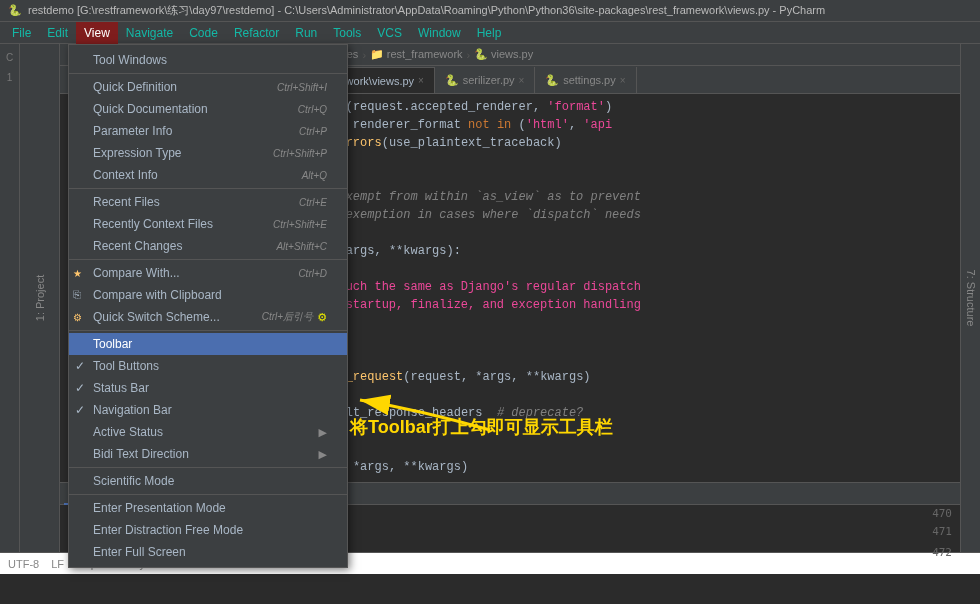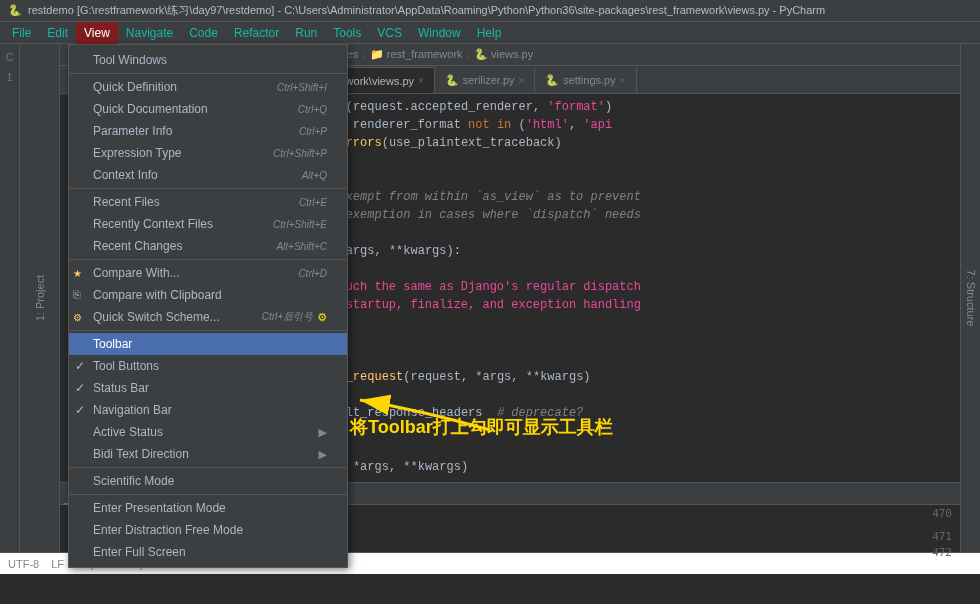--- a/index.html
+++ b/index.html
@@ -451,21 +451,21 @@
     <div id="bottom-panel">
       <div id="bottom-tabs">
         <div class="bottom-tab active">Structure</div>
       </div>
       <div id="bottom-content">
         <div style="display:flex;align-items:flex-start;gap:8px;height:18px">
           <span style="color:#6d9e3f;font-size:10px">m</span>
           <span>get_exception_handler</span>
           <span style="margin-left:auto;color:#666">470</span>
         </div>
-        <div style="display:flex;align-items:flex-end;gap:8px;height:18px">
+        <div style="display:flex;align-items:flex-start;gap:8px;height:18px">
           <span style="color:#6d9e3f;font-size:10px">m</span>
           <span>get_exception_handler</span>
           <span style="margin-left:auto;color:#666">471</span>
         </div>
         <div style="display:flex;align-items:center;gap:8px;height:18px">
           <span style="color:#6d9e3f;font-size:10px">m</span>
           <span>get_format_suffix(self,</span>
           <span style="margin-left:auto;color:#666">472</span>
         </div>
       </div>

